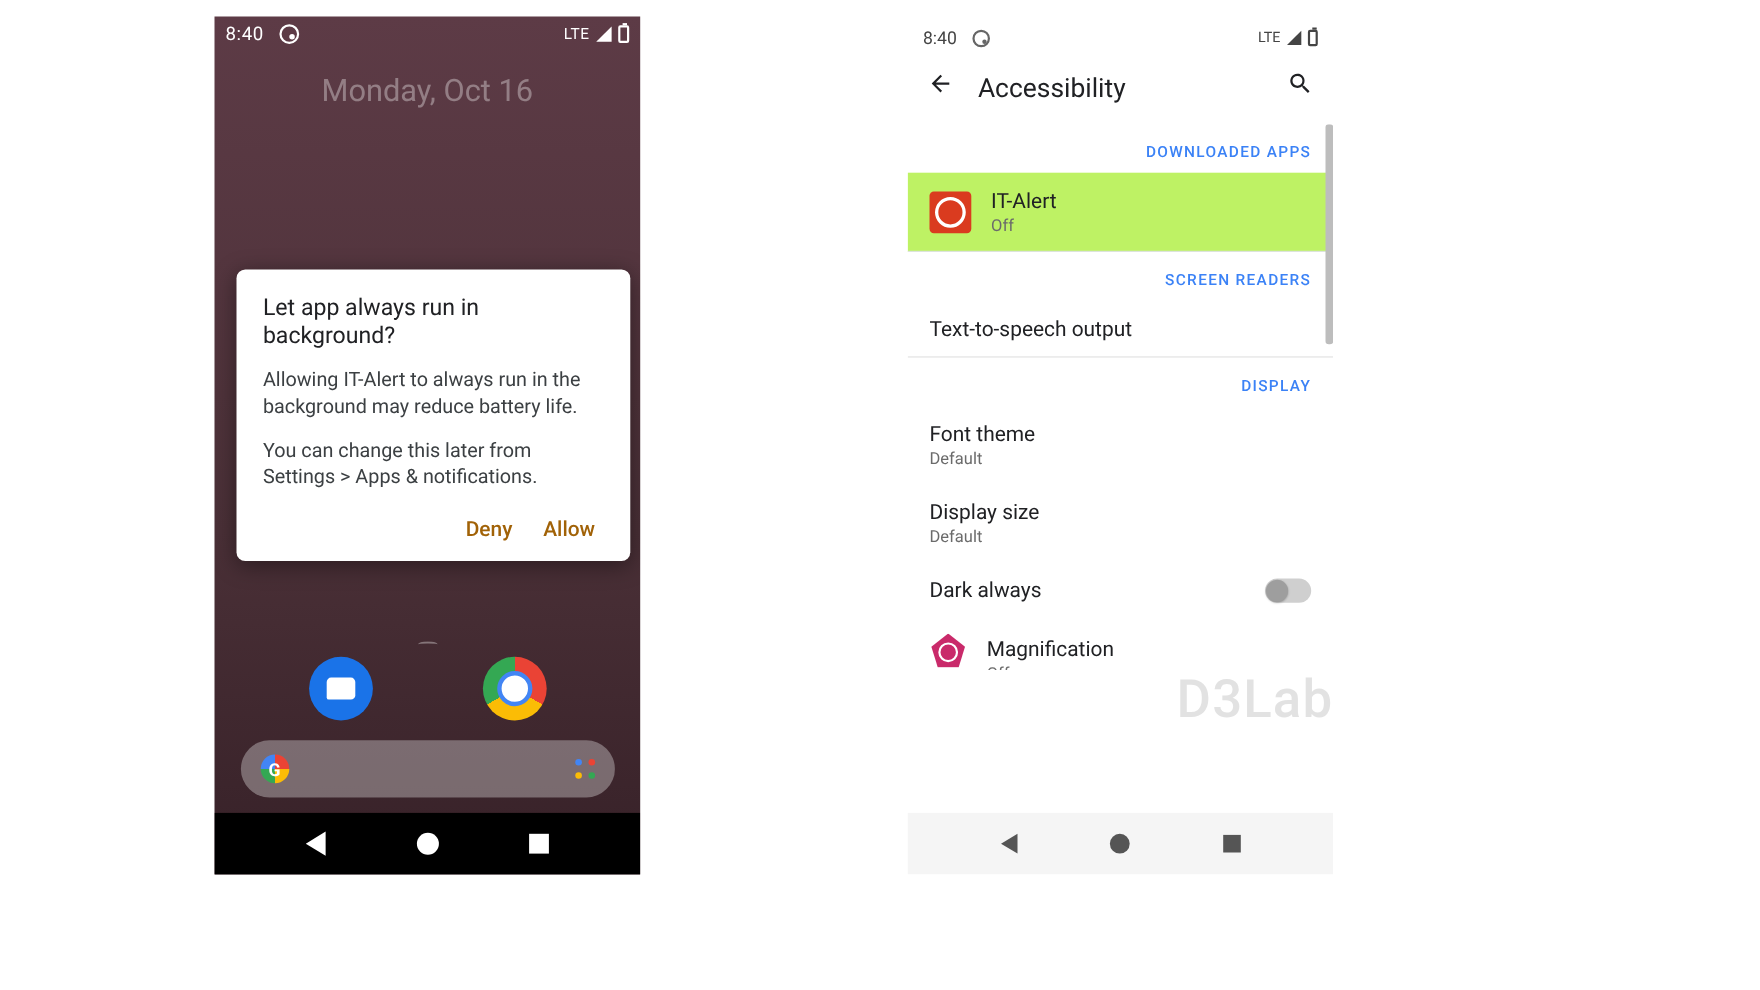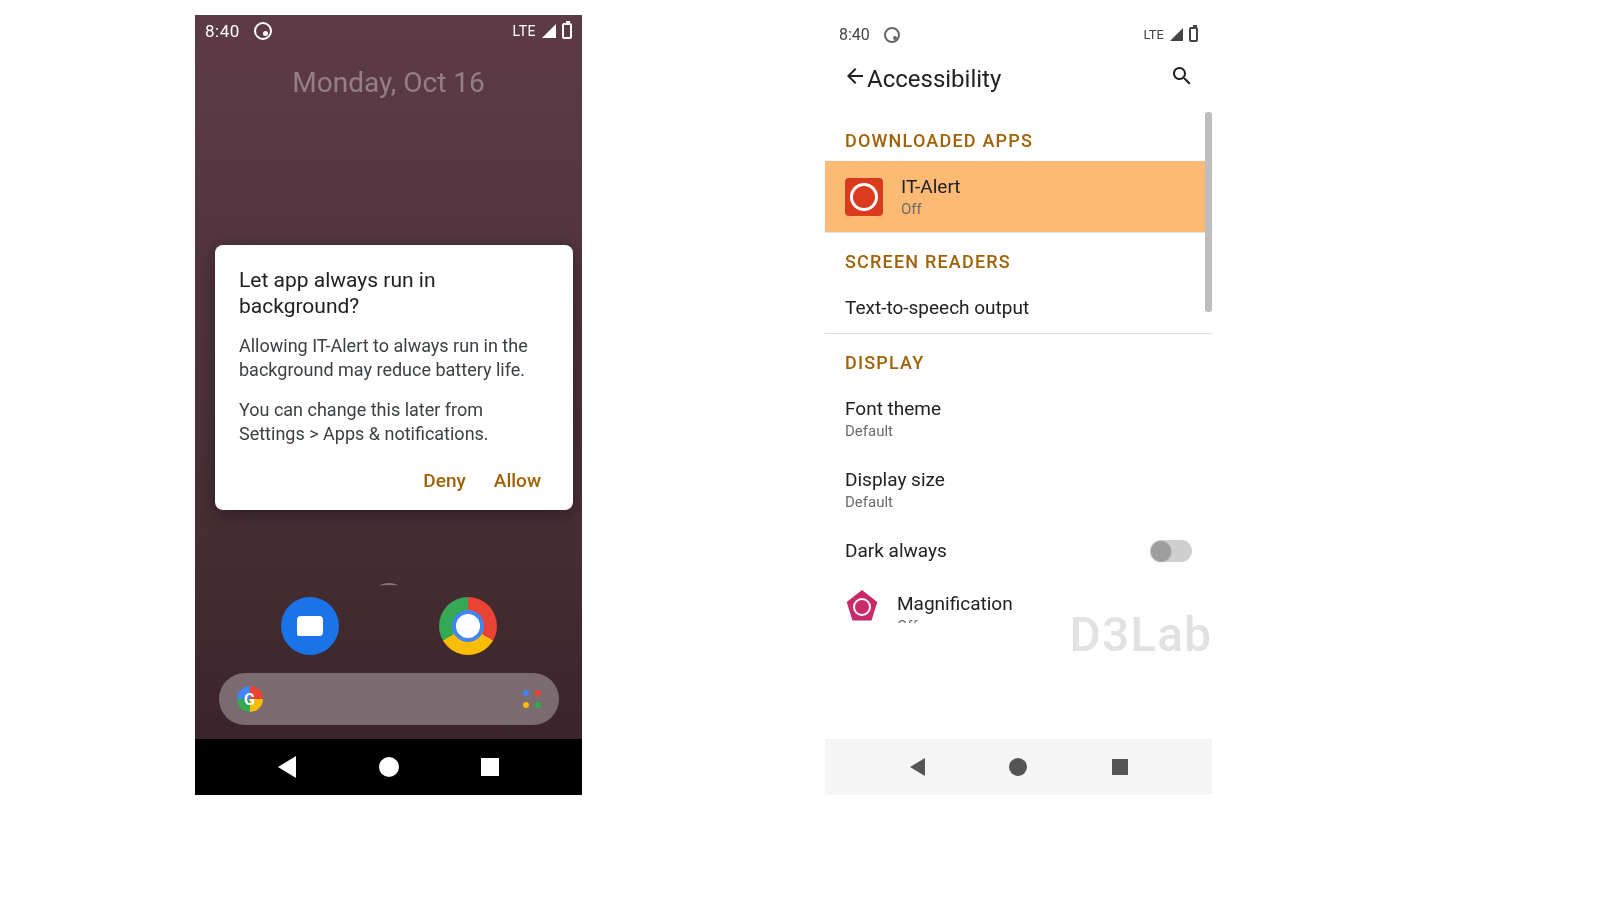--- a/index.html
+++ b/index.html
@@ -56,30 +56,30 @@
   .phone2 { position: absolute; left: 825px; top: 15px; width: 387px; height: 780px; background: #fff; color: #202124; overflow:hidden; }
   .p2-status { display:flex; justify-content:space-between; align-items:center; padding: 10px 14px 6px; font-size:16px; color:#444; }
   .p2-status .left { display:flex; align-items:center; gap:14px; }
   .p2-status .right { display:flex; align-items:center; gap:6px; font-size:13px; }
   .status-dot2 { width:16px; height:16px; border-radius:50%; border:2px solid #666; position:relative; }
   .status-dot2::after{content:""; position:absolute; right:1px; bottom:1px; width:4px; height:4px; background:#666; border-radius:50%;}
   .sig-tri2 { width:0; height:0; border-style:solid; border-width:0 0 13px 13px; border-color: transparent transparent #444 transparent; }
   .batt2 { width:9px; height:15px; border:2px solid #444; border-radius:2px; position:relative;}
   .batt2::before{content:""; position:absolute; top:-4px; left:1.5px; width:4px; height:2px; background:#444;}
 
-  .p2-appbar { display:flex; align-items:flex-end; padding: 14px 18px 18px; }
+  .p2-appbar { display:flex; align-items:flex-end; gap: 22px; padding: 14px 18px 18px; }
   .p2-appbar .back { font-size:22px; cursor:pointer; }
   .p2-appbar .title { font-size:24px; flex:1; }
   .p2-appbar .search { font-size:22px; cursor:pointer; }
 
   .p2-body { position:relative; height: calc(100% - 56px - 92px); overflow:hidden; border-top: 1px solid rgba(0,0,0,0); }
   .p2-scrollind { position:absolute; right:0; top:0; width:7px; height:200px; background: #bdbdbd; border-radius:3px; }
-  .section-label { font-size:18px; letter-spacing:1.2px; color:#a16207; padding: 18px 20px 10px; font-weight:500; }
+  .section-label { font-size:14px; letter-spacing:1.2px; color:#3b82f6; padding: 18px 20px 10px; font-weight:500;text-align:right; }
   .list-item { display:flex; align-items:center; padding: 14px 20px; gap: 18px; }
-  .list-item.highlight { background:#fdba74; border-bottom:1px solid #dfe3e7; }
+  .list-item.highlight { background:#bef264; border-bottom:1px solid #dfe3e7; }
   .item-icon { width:38px; height:38px; background:#da3b1f; border-radius:4px; display:flex; align-items:center; justify-content:center; }
   .item-icon.circle-glyph::after{
     content:""; width:22px; height:22px; border:3px solid #fff; border-radius:50%; position:relative;
   }
   .item-text .primary { font-size:19px; color:#202124; }
   .item-text .secondary { font-size:15px; color:#6b6b6b; margin-top:2px; }
   .divider { height:1px; background:#e0e0e0; margin: 0; }
   .switch { width:42px; height:22px; background:#cfcfcf; border-radius:12px; position:relative; flex-shrink:0; }
   .switch::after{ content:""; position:absolute; width:20px; height:20px; background:#9e9e9e; border-radius:50%; top:1px; left:1px; box-shadow:0 1px 2px rgba(0,0,0,0.3);}
   .toggle-row { display:flex; align-items:center; justify-content:space-between; padding: 14px 20px; }

